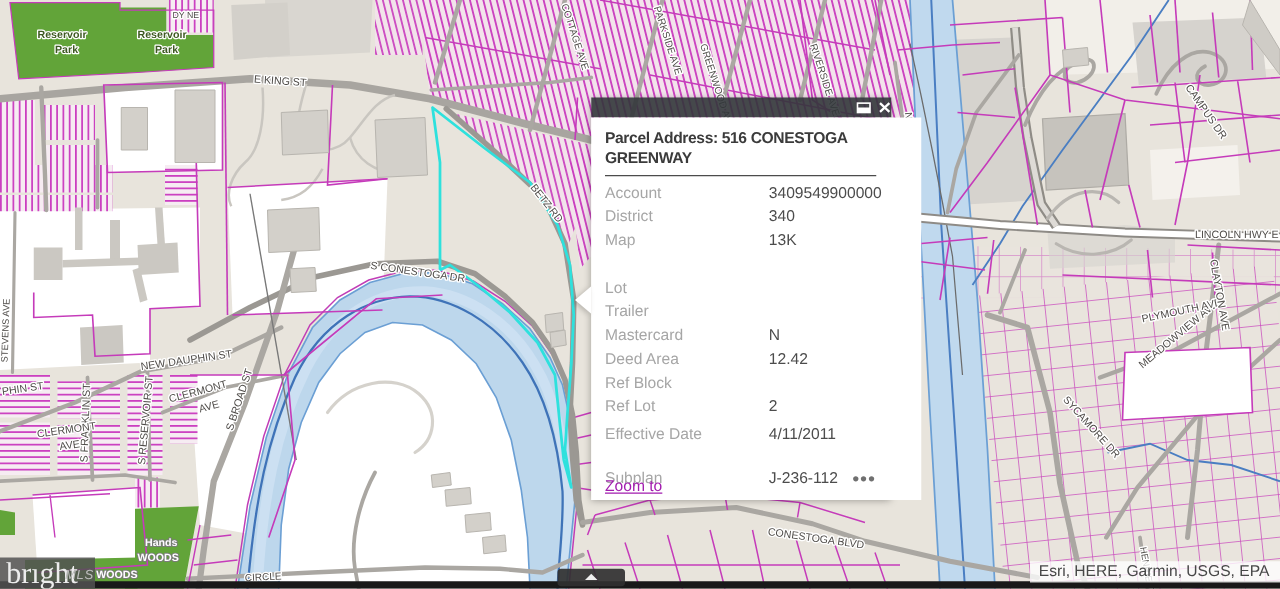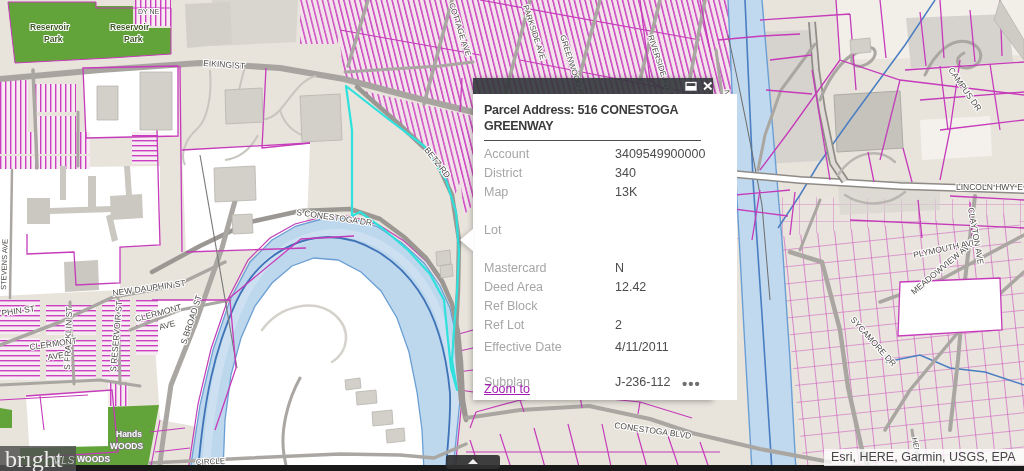--- a/index.html
+++ b/index.html
@@ -329,20 +329,21 @@
       <path d="M231,4.5 L238.5,11.5 M238.5,4.5 L231,11.5" stroke="#fff" stroke-width="1.8"></path>
     </svg>
   </div>
   <div class="pbody">
     <div class="ptitle">Parcel Address: 516 CONESTOGA<br>GREENWAY</div>
     <div class="psep"></div>
     <div class="prow" style="top:53px">Account<b>3409549900000</b></div>
     <div class="prow" style="top:72px">District<b>340</b></div>
     <div class="prow" style="top:91px">Map<b>13K</b></div>
     <div class="prow" style="top:129px">Lot</div>
+    <div class="prow" style="top:148px">Trailer</div>
     <div class="prow" style="top:167px">Mastercard<b>N</b></div>
     <div class="prow" style="top:186px">Deed Area<b>12.42</b></div>
     <div class="prow" style="top:205px">Ref Block</div>
     <div class="prow" style="top:224px">Ref Lot<b>2</b></div>
     <div class="prow" style="top:246px">Effective Date<b>4/11/2011</b></div>
     <div class="prow" style="top:281px">Subplan<b>J-236-112</b></div>
     <div class="zoomto">Zoom to</div>
     <div class="dots">•••</div>
   </div>
   <div class="beak"></div>

